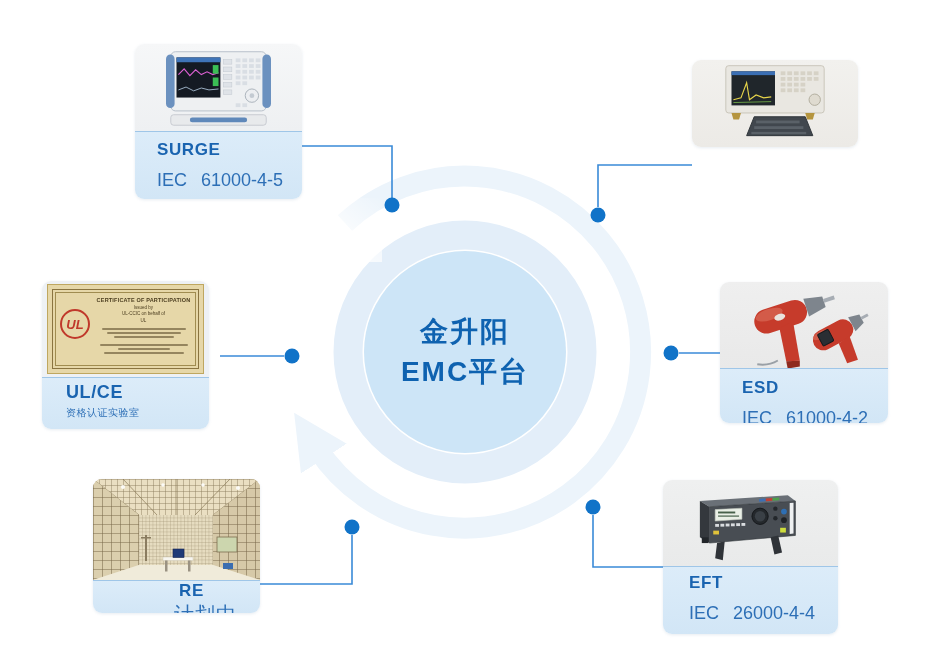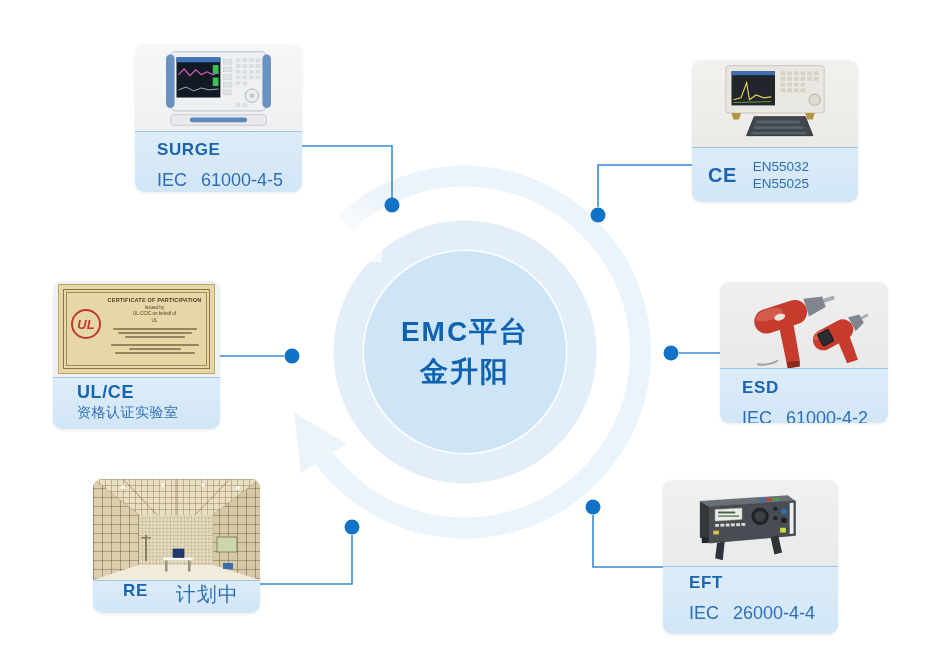--- a/index.html
+++ b/index.html
@@ -14,41 +14,41 @@
   
   .card{position:absolute;border-radius:9px;overflow:hidden;box-shadow:0 1px 3px rgba(120,150,180,0.18);}
   .card-img{display:flex;align-items:center;justify-content:center;overflow:hidden;}
   .card-label{background:linear-gradient(180deg,#dcecf9,#d2e6f6);border-top:1px solid #9fc6e8;box-sizing:border-box;}
   .t1{font-size:17px;font-weight:bold;color:#1a64b0;letter-spacing:0.6px;line-height:20px;}
   .t2{font-size:18px;color:#2d6fb6;line-height:17px;margin-top:12px;}
   .t2 .pre{margin-right:14px;}
 
   .card-surge{left:135px;top:44px;width:167px;}
   .card-surge .card-img{height:87px;background:linear-gradient(180deg,#f6f7f8,#eef0f2);}
-  .card-surge .card-label{height:61px;padding:8px 0 0 22px;}
+  .card-surge .card-label{height:68px;padding:8px 0 0 22px;}
 
   .card-ce{left:692px;top:60px;width:166px;}
   .card-ce .card-img{height:87px;background:linear-gradient(180deg,#f2f1ee,#eceae6);}
   .card-ce .card-label{height:55px;display:flex;align-items:center;padding-left:16px;}
   .ce-big{font-size:20px;font-weight:bold;color:#1a64b0;letter-spacing:0.5px;margin-right:16px;}
   .ce-lines{font-size:13.5px;color:#2d6fb6;line-height:17px;}
 
-  .card-ulce{left:53px;top:281px;width:167px;}
+  .card-ulce{left:42px;top:281px;width:167px;}
   .card-ulce .card-img{height:96px;background:#eef1f4;}
   .card-ulce .card-label{height:52px;padding:4px 0 8px 24px;}
   .card-ulce .t1{font-size:18px;}
-  .card-ulce .t2{margin-top:2px;font-size:14px;letter-spacing:0.5px;}
+  .card-ulce .t2{margin-top:2px;font-size:10px;letter-spacing:0.5px;}
 
   .card-esd{left:720px;top:282px;width:168px;}
   .card-esd .card-img{height:86px;background:linear-gradient(180deg,#efefef,#e9e9e9);}
   .card-esd .card-label{height:55px;padding:9px 0 0 22px;}
 
   .card-re{left:93px;top:479px;width:167px;}
   .card-re .card-img{height:101px;background:#d8cbae;}
-  .card-re .card-label{height:33px;display:flex;padding-left:30px;}
+  .card-re .card-label{height:33px;display:flex;align-items:center;padding-left:30px;flex-direction:column;}
   .re-plan{font-size:20px;color:#2d6fb6;margin-left:28px;letter-spacing:1px;}
 
   .card-eft{left:663px;top:480px;width:175px;}
   .card-eft .card-img{height:86px;background:linear-gradient(180deg,#eff0f0,#e9eaea);}
   .card-eft .card-label{height:68px;padding:6px 0 0 26px;}
 
   
   .cert{position:relative;width:157px;height:90px;background:#e6d7a8;border:1px solid #bfa75f;box-sizing:border-box;}
   .cert-inner{position:absolute;left:4px;top:4px;right:4px;bottom:4px;border:1.5px solid #8a7440;}
   .cert-inner2{position:absolute;left:7px;top:7px;right:7px;bottom:7px;border:0.5px solid #a08c50;}
@@ -96,22 +96,22 @@
       <circle cx="392" cy="205" r="7.5"></circle>
       <circle cx="598" cy="215" r="7.5"></circle>
       <circle cx="292" cy="356" r="7.5"></circle>
       <circle cx="671" cy="353" r="7.5"></circle>
       <circle cx="352" cy="527" r="7.5"></circle>
       <circle cx="593" cy="507" r="7.5"></circle>
     </g>
   </svg>
 
   <div class="center-label">
+    <div>金升阳</div>
     <div>EMC平台</div>
-    <div>金升阳</div>
   </div>
 
   <div class="card card-surge">
     <div class="card-img">
       <svg viewBox="0 0 140 88" width="135" height="84">
         <rect x="20" y="72" width="100" height="11" rx="3" fill="#e8eaec" stroke="#c6cad0"></rect>
         <rect x="40" y="75" width="60" height="5" rx="2.5" fill="#5f88ba"></rect>
         <rect x="20" y="6" width="100" height="62" rx="5" fill="#eef0f2" stroke="#b6bec8"></rect>
         <rect x="15" y="9" width="9" height="56" rx="4.5" fill="#6b91bf"></rect>
         <rect x="116" y="9" width="9" height="56" rx="4.5" fill="#6b91bf"></rect>
@@ -196,27 +196,20 @@
         <polygon points="34,56 44,56 42,63 36,63" fill="#b5953f"></polygon>
         <polygon points="112,56 122,56 120,63 114,63" fill="#b5953f"></polygon>
         <polygon points="58,60 112,60 120,80 50,80" fill="#41474e" stroke="#2e3338"></polygon>
         <g fill="#5a6168">
           <rect x="60" y="64" width="46" height="3"></rect>
           <rect x="58" y="70" width="52" height="3"></rect>
           <rect x="55" y="76" width="58" height="2.5"></rect>
         </g>
       </svg>
     </div>
-    <div class="card-label">
-      <div class="ce-big">CE</div>
-      <div class="ce-lines">
-        <div>EN55032</div>
-        <div>EN55025</div>
-      </div>
-    </div>
   </div>
 
   <div class="card card-ulce">
     <div class="card-img">
       <div class="cert">
         <div class="cert-inner"></div>
         <div class="cert-inner2"></div>
         <div class="ul-logo">UL</div>
         <div class="cert-text">
           <div class="cert-title">CERTIFICATE OF PARTICIPATION</div>

